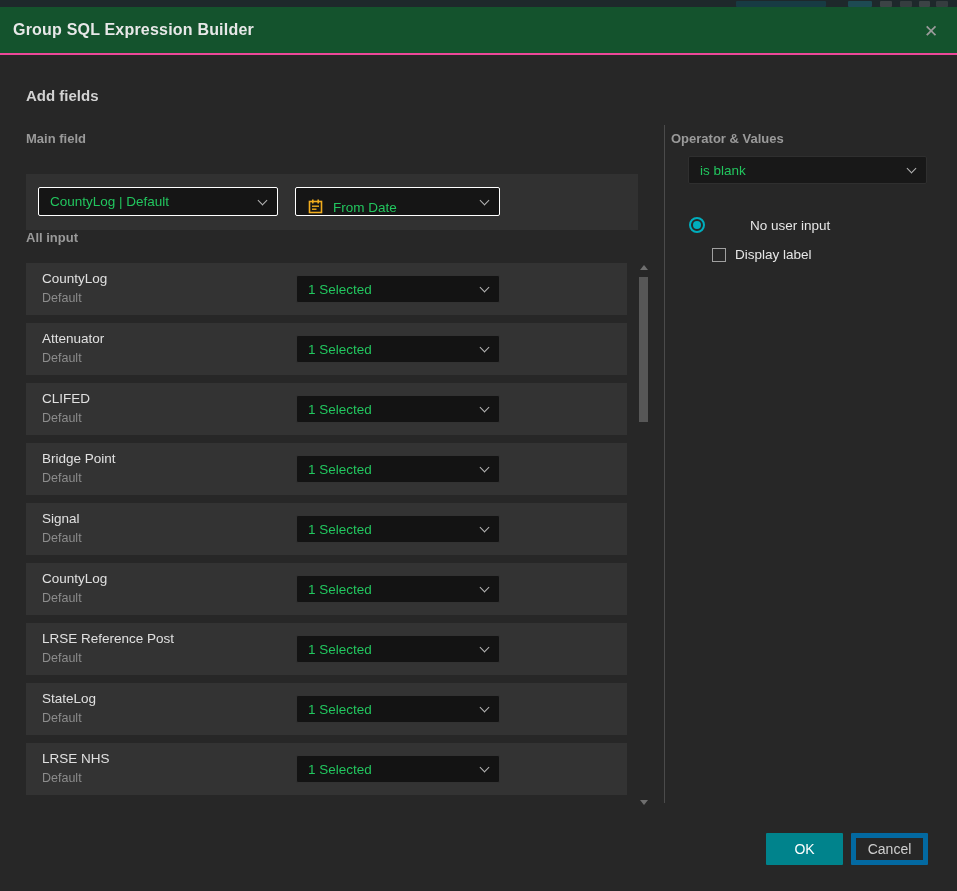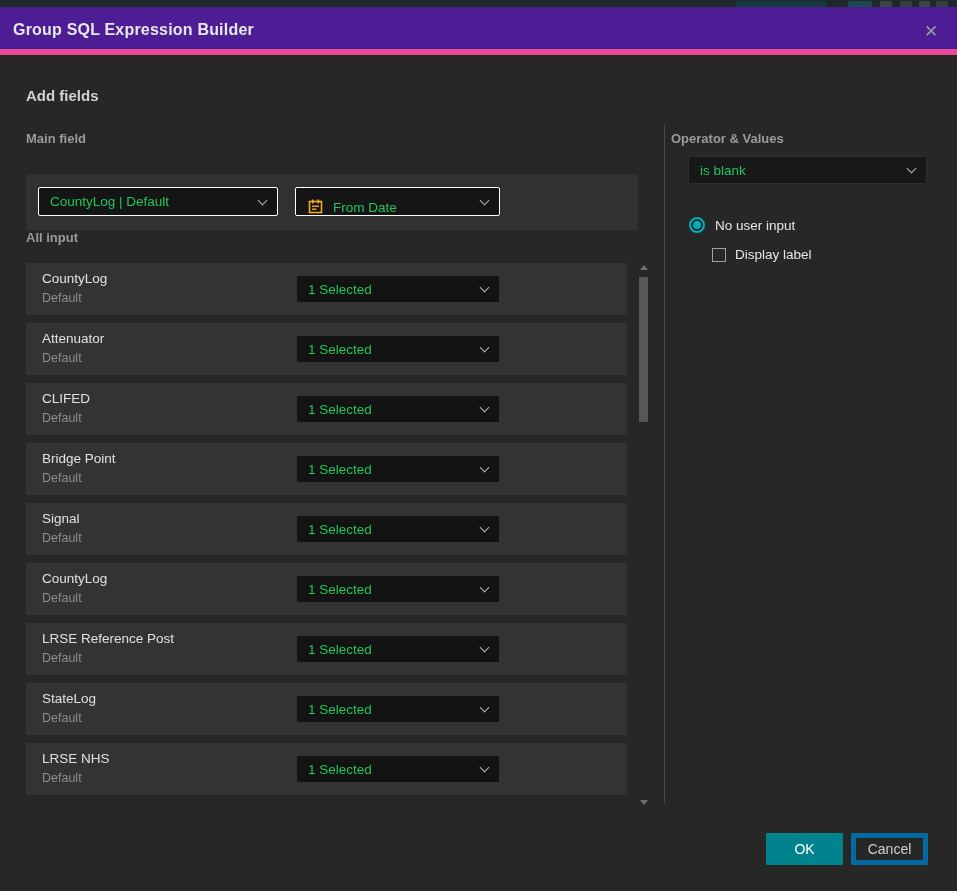--- a/index.html
+++ b/index.html
@@ -6,22 +6,22 @@
   html,body { background:#1b1b1b; }
   body { font-family:"Liberation Sans", sans-serif; }
   #screen { position:relative; width:957px; height:891px; overflow:hidden; background:#20282a; }
 
   
   .backdrop-strip { position:absolute; top:0; left:0; width:957px; height:7px; background:#1e282b; }
   .frag { position:absolute; top:1px; height:6px; border-radius:1px; }
 
   
   .dialog { position:absolute; top:7px; left:0; width:957px; height:884px; background:#272727; }
-  .titlebar { position:absolute; top:0; left:0; width:100%; height:48px; background:#4c1d95;
-              border-bottom:6px solid #ec4899; }
+  .titlebar { position:absolute; top:0; left:0; width:100%; height:48px; background:#14532d;
+              border-bottom:2px solid #ec4899; }
   .title { position:absolute; left:13px; top:14px; font-size:16px; font-weight:bold; color:#e8e8e8; letter-spacing:.2px; }
   .close-btn { position:absolute; right:12px; top:10px; width:28px; height:28px; display:flex;
                align-items:center; justify-content:center; color:#9b9b9b; font-size:17px; cursor:pointer; }
 
   .h-add { position:absolute; left:26px; top:80px; font-size:15px; font-weight:bold; color:#d2d2d2; }
   .sec-label { position:absolute; font-size:13px; font-weight:bold; color:#9a9a9a; }
 
   
   .select { position:absolute; background:#151515; border:1px solid #ffffff; border-radius:2px;
             color:#22c55e; font-size:13.5px; display:flex; align-items:center;
@@ -44,21 +44,21 @@
   .sbar { position:absolute; left:638px; top:256px; width:12px; height:544px; }
   .sbar .arrow-up, .sbar .arrow-down { position:absolute; left:2px; width:0; height:0;
         border-left:4px solid transparent; border-right:4px solid transparent; cursor:pointer; }
   .sbar .arrow-up { top:2px; border-bottom:5px solid #6f6f6f; }
   .sbar .arrow-down { bottom:2px; border-top:5px solid #6f6f6f; }
   .sbar .thumb { position:absolute; left:1px; top:14px; width:9px; height:145px; background:#575757; cursor:grab; }
 
   .vdivider { position:absolute; left:664px; top:118px; width:1px; height:678px; background:#4b4b4b; }
 
   
-  .radio-row { position:absolute; left:689px; top:210px; display:flex; align-items:center; cursor:pointer; }
+  .radio-row { position:absolute; left:689px; top:210px; display:flex; align-items:center; cursor:pointer;gap:35px; }
   .radio-outer { width:16px; height:16px; border-radius:50%; border:2px solid #00AEBD; background:#272727;
                  display:flex; align-items:center; justify-content:center; }
   .radio-dot { width:8px; height:8px; border-radius:50%; background:#00AEBD; }
   .radio-label { margin-left:10px; font-size:13.5px; color:#e6e6e6; }
   .check-row { position:absolute; left:712px; top:240px; display:flex; align-items:center; cursor:pointer; }
   .checkbox { width:14px; height:14px; border:1px solid #a0a0a0; background:transparent; }
   .check-label { margin-left:9px; font-size:13.5px; color:#e6e6e6; }
 
   
   .btn { position:absolute; top:826px; height:32px; font-size:14px; display:flex; align-items:center;

